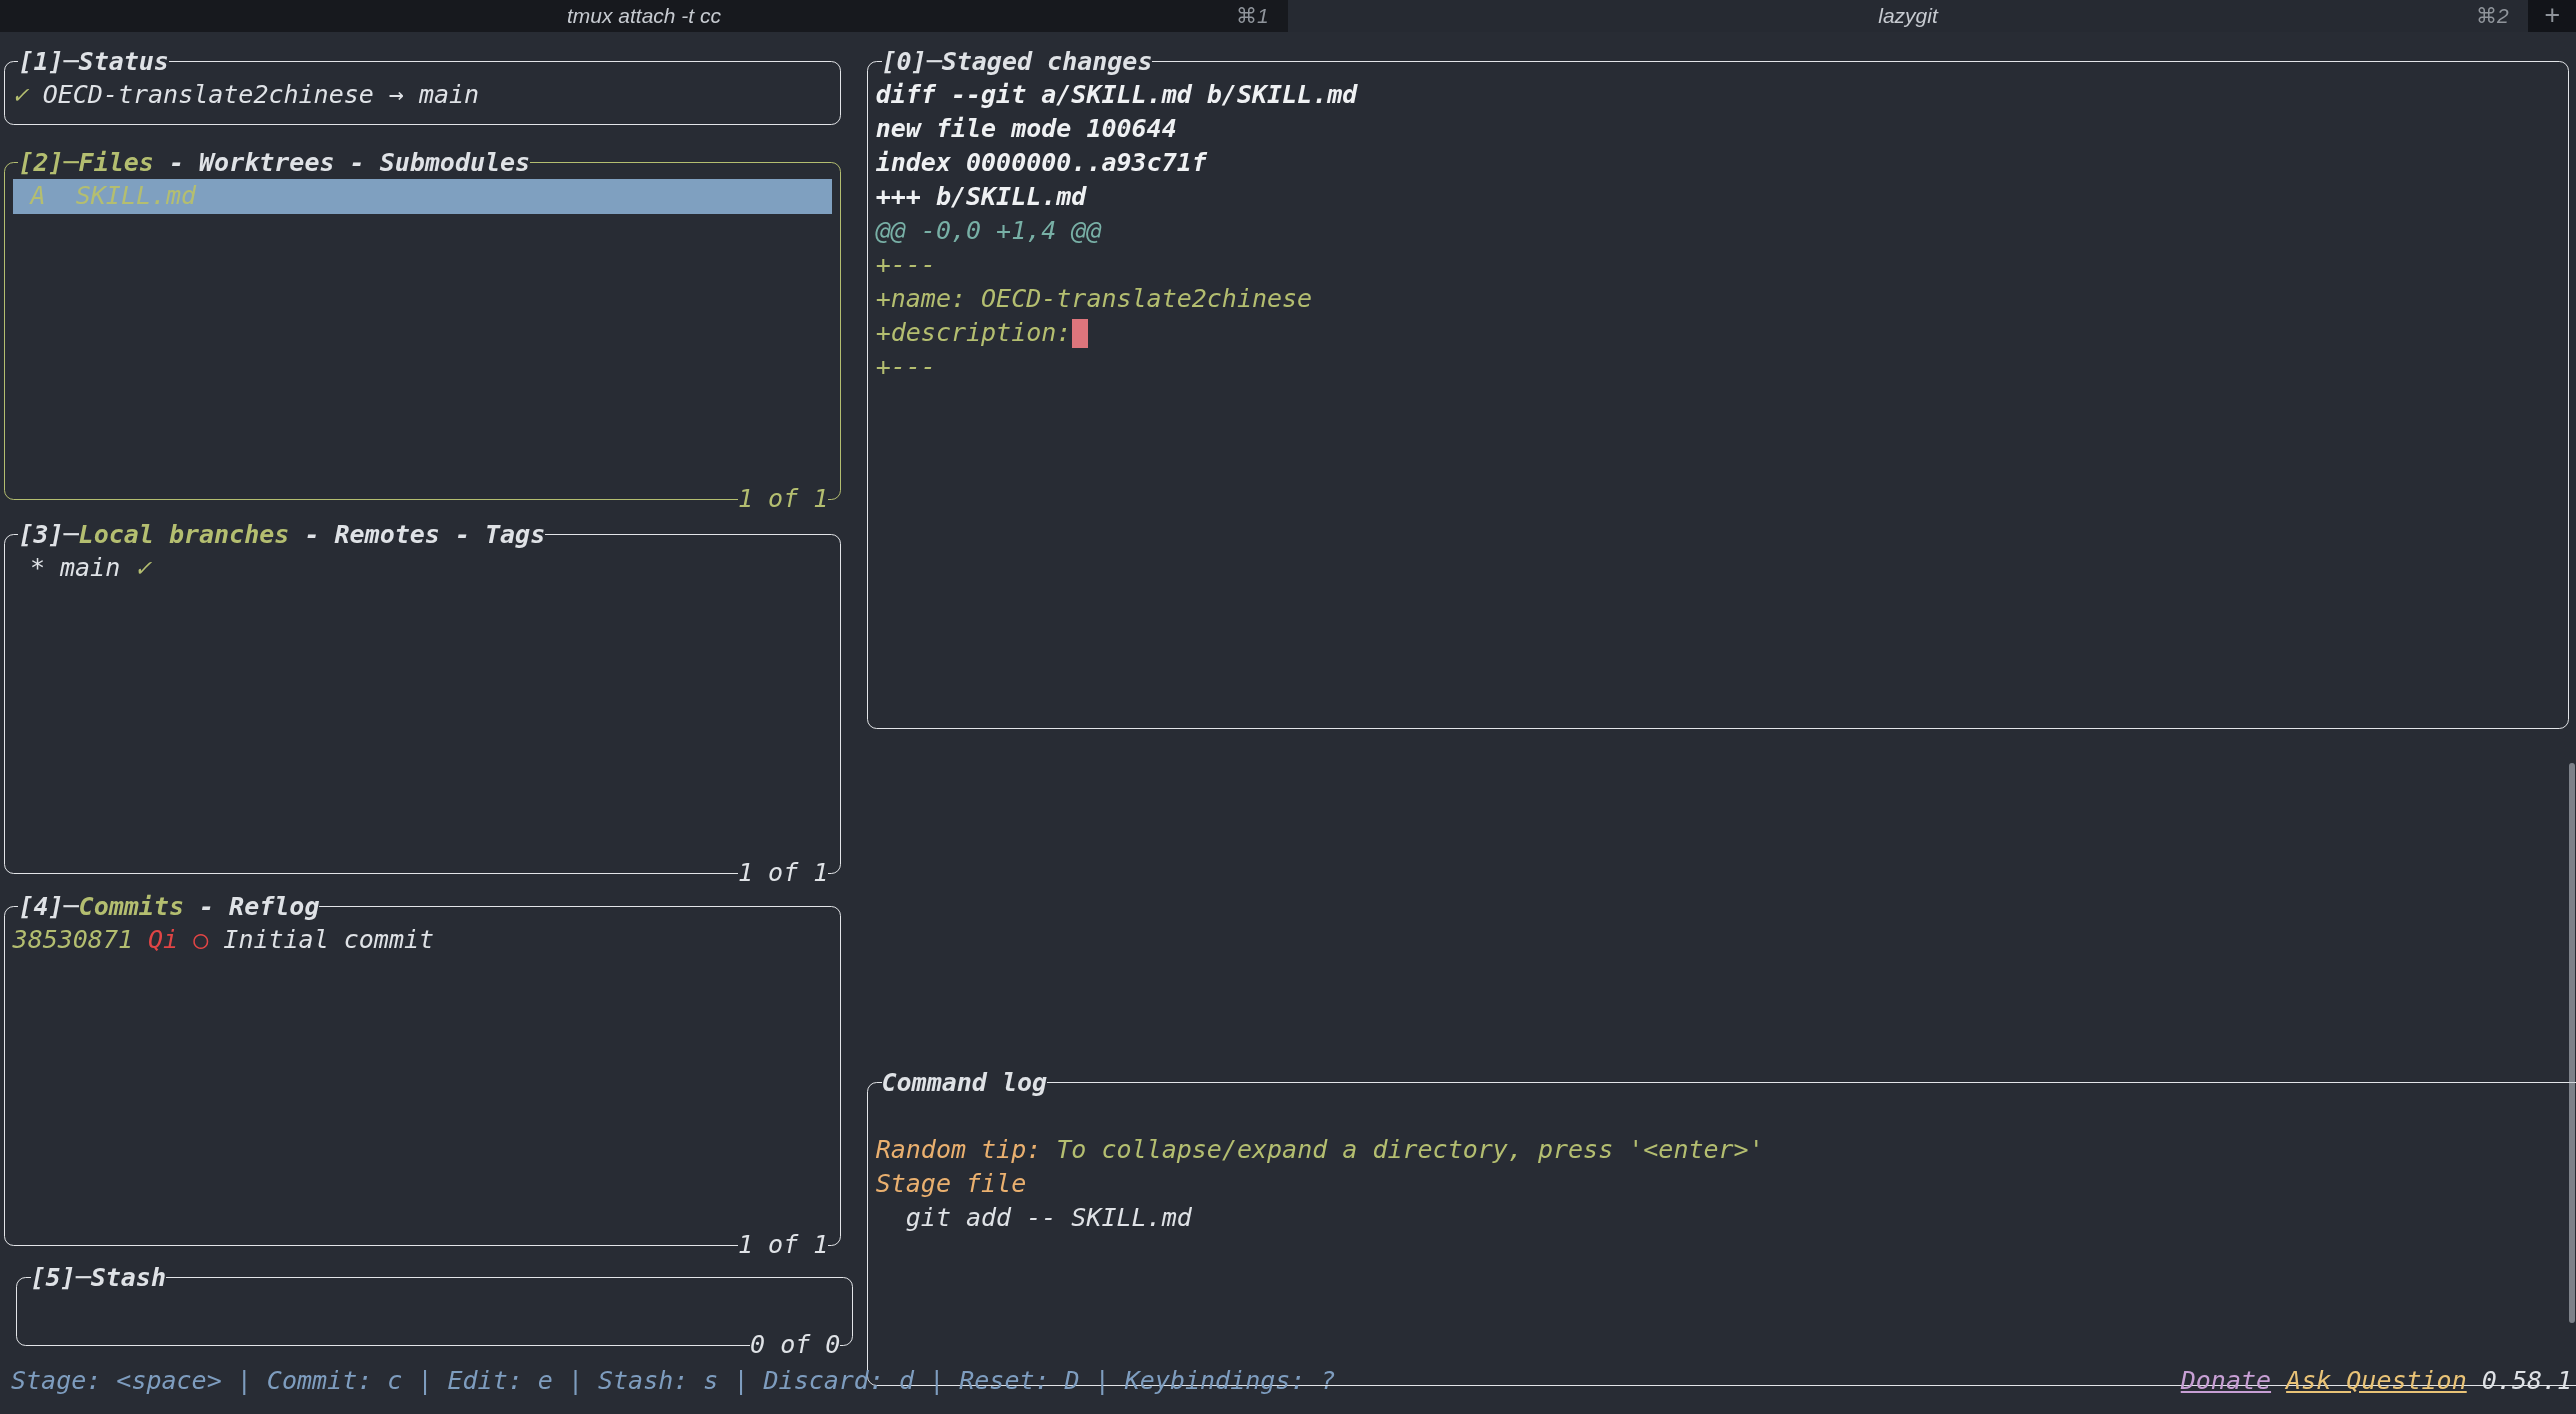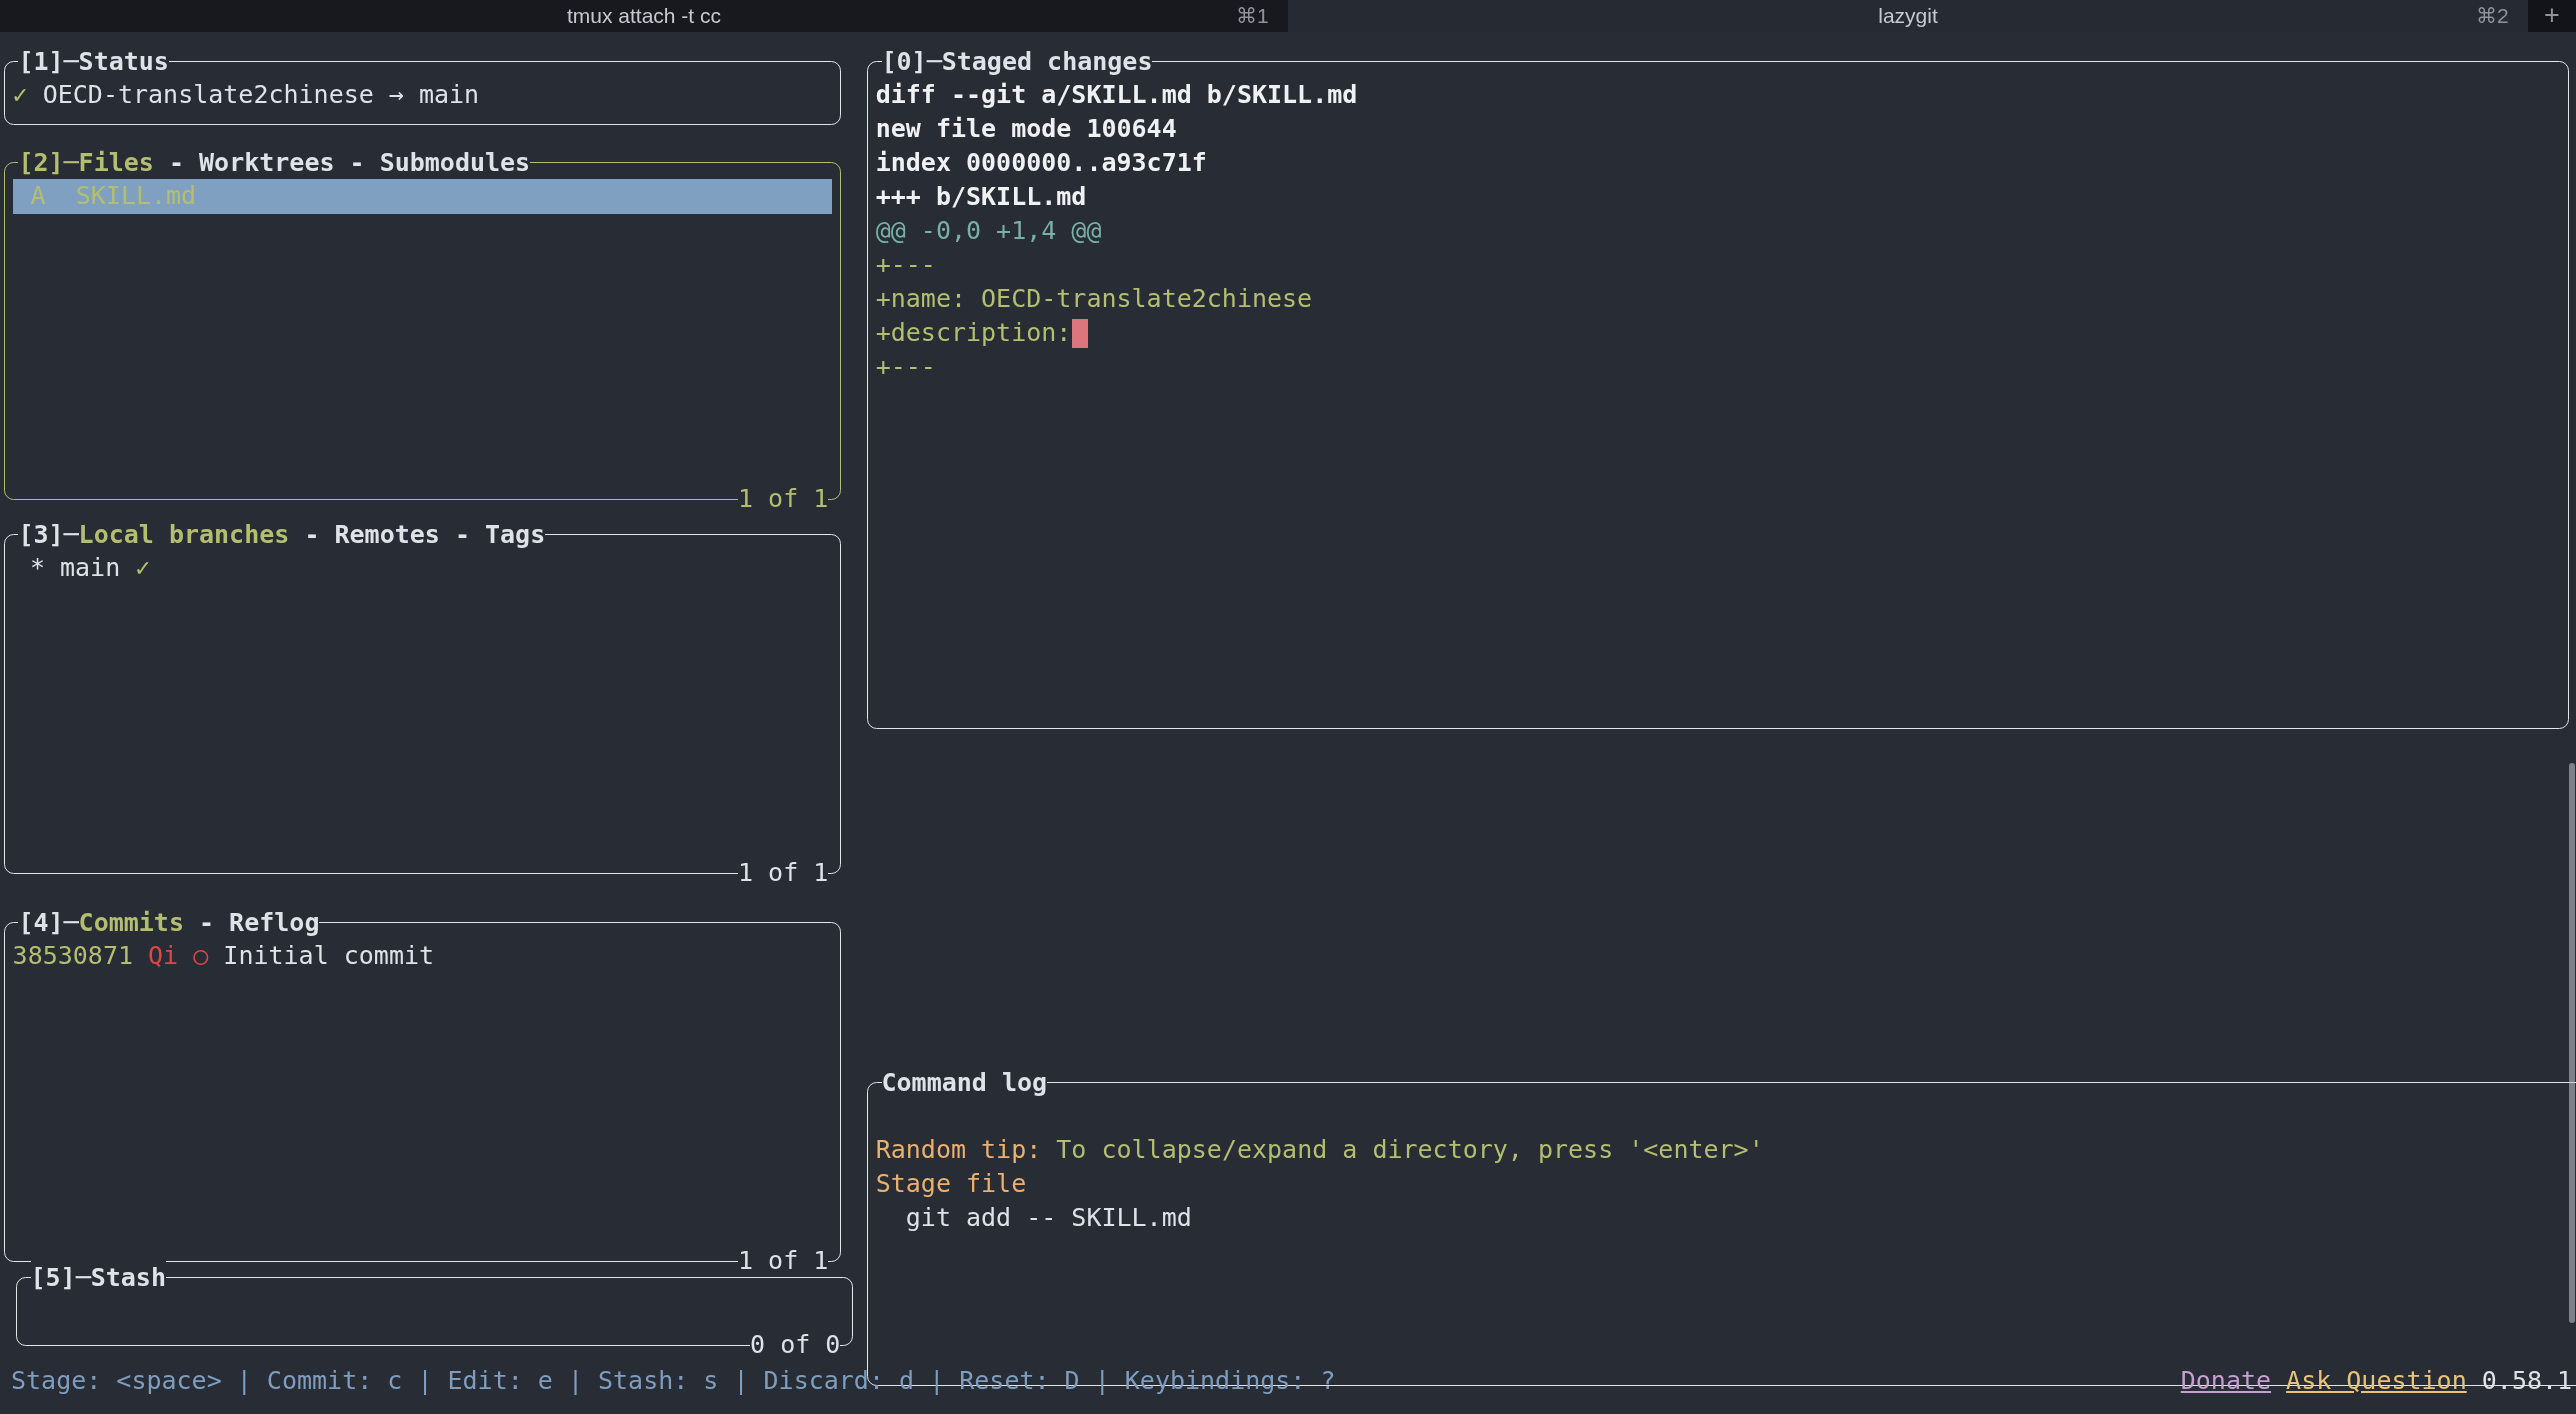--- a/index.html
+++ b/index.html
@@ -19,21 +19,21 @@
     --selection:#7fa0c0;
     --lavender:#c79fd4;
     --gold:#e9c377;
     --tabtext:#c6cad0;
     --shortcut:#8f949b;
   }
   html,body{margin:0;padding:0;background:#000;}
   .screen{
     position:relative;width:2576px;height:1415px;background:var(--bg);
     font-family:"DejaVu Sans Mono","Liberation Mono",monospace;
-    font-size:25px;line-height:34px;color:var(--white);overflow:hidden;
+    font-size:25px;line-height:34px;color:var(--white);overflow:hidden;font-style:italic;
   }
   
   .tabbar{position:absolute;left:0;top:0;width:2576px;height:32px;background:var(--tabbar-bg);
     font-family:"Liberation Sans","DejaVu Sans",sans-serif;font-size:21px;line-height:32px;}
   .tab{position:absolute;top:0;height:32px;text-align:center;color:var(--tabtext);}
   .tab-inactive{left:0;width:1288px;background:var(--tabbar-bg);}
   .tab-active{left:1288px;width:1240px;background:var(--tab-active-bg);}
   .tab-shortcut{position:absolute;right:19.3px;top:0;color:var(--shortcut);}
   .tab-plus{position:absolute;left:2528px;top:0;width:48px;height:32px;background:var(--plus-bg);
     color:var(--shortcut);text-align:center;font-size:27px;line-height:30px;}
@@ -49,21 +49,21 @@
   .white{color:var(--white);}
   .bright{color:var(--bright);font-weight:bold;}
   .red{color:var(--red);}
   .teal{color:var(--teal);}
   .orange{color:var(--orange);}
   .cursor{display:inline-block;width:15.5px;height:29px;background:var(--salmon);vertical-align:middle;margin-left:1px;}
   
   #p-status {left:3.9px;  top:61px;   width:837px;  height:64px;}
   #p-files  {left:3.9px;  top:162px;  width:837px;  height:338px;}
   #p-branch {left:3.9px;  top:534px;  width:837px;  height:340px;}
-  #p-commit {left:3.9px;  top:906px;  width:837px;  height:340px;margin-top:16px;}
+  #p-commit {left:3.9px;  top:906px;  width:837px;  height:340px;}
   #p-stash  {left:16px;  top:1277px; width:837px;  height:69px;}
   #p-staged {left:867px;top:61px;   width:1702px; height:668px;}
   #p-cmdlog {left:867px;top:1082px; width:1788px; height:304px;}
   
   .bottombar{position:absolute;left:0;top:1353px;width:2576px;height:62px;}
   .keybinds{position:absolute;left:11px;top:10.6px;color:var(--keybind);white-space:pre;}
   .links{position:absolute;right:3.9px;top:10.6px;white-space:pre;}
   .link-donate{color:var(--lavender);text-decoration:underline;}
   .link-ask{color:var(--gold);text-decoration:underline;}
   .version{color:var(--white);}

